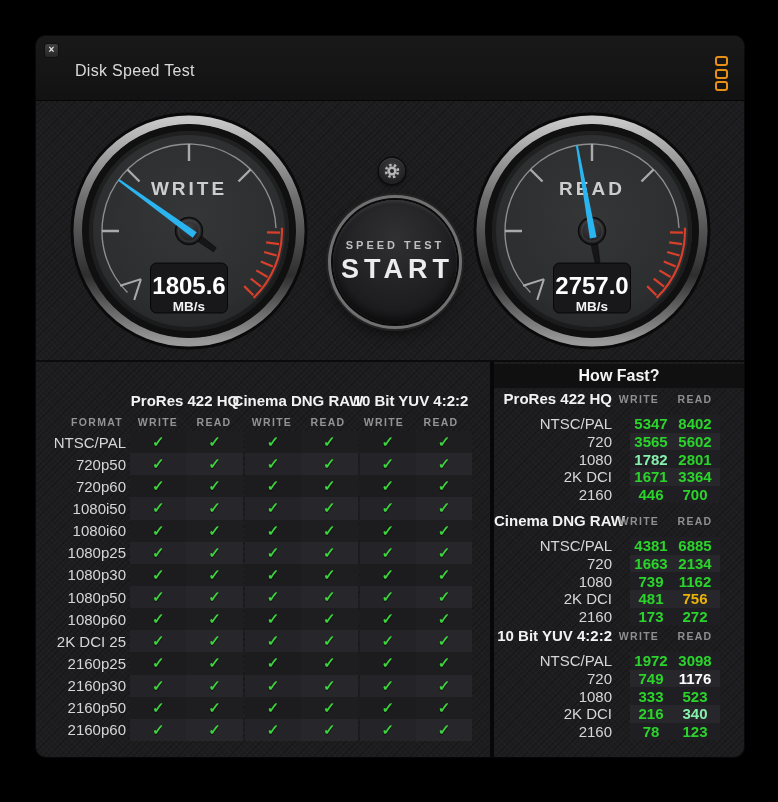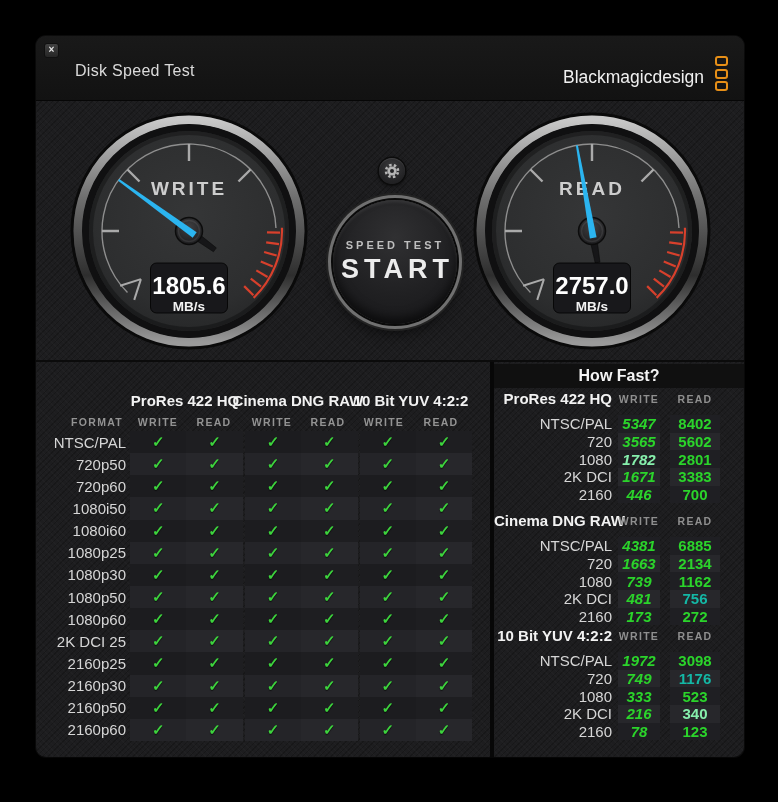--- a/index.html
+++ b/index.html
@@ -92,34 +92,33 @@
   .hf-colhead{position:absolute;top:3px;text-align:center;
     color:#8f8f8f;font-weight:bold;font-size:10.5px;letter-spacing:1.3px;}
   .hf-colhead.w{left:124px;width:42px;}
   .hf-colhead.r{left:176px;width:50px;}
   .hf-rows{position:absolute;left:0;right:0;top:25px;}
   .hf-row{height:17.7px;position:relative;}
   .hf-label{position:absolute;left:0;top:0;bottom:0;width:118px;text-align:right;
     color:#d6d6d6;font-size:15px;display:flex;align-items:center;justify-content:flex-end;}
   .hf-cell{position:absolute;top:0;bottom:0;display:flex;align-items:center;justify-content:center;
     font-size:15px;font-weight:bold;}
-  .hf-cell.w{left:124px;width:42px;font-style:italic;}
+  .hf-cell.w{left:136px;width:42px;}
   .hf-cell.r{left:176px;width:50px;}
 </style>
 </head>
 <body>
 
 <div class="window">
 
   <div class="titlebar">
     <div class="close-btn">
       <span>×</span>
     </div>
     <div class="title">Disk Speed Test</div>
-    <div class="brand">Blackmagicdesign</div>
     <div class="brand-squares">
       <div class="sq"></div>
       <div class="sq"></div>
       <div class="sq"></div>
     </div>
   </div>
 
   <svg id="gauge-write" class="gauge-svg" viewBox="0 0 240 240">
       <defs>
     <linearGradient id="rim-w" x1="0" y1="0" x2="0" y2="1">
@@ -570,21 +569,21 @@
               <div class="hf-cell r" style="background:#27272b;color:#2bd42b">5602</div>
             </div>
               <div class="hf-row">
               <div class="hf-label">1080</div>
               <div class="hf-cell w" style="background:#1f1f23;color:#86efac">1782</div>
               <div class="hf-cell r" style="background:#1f1f23;color:#2bd42b">2801</div>
             </div>
               <div class="hf-row">
               <div class="hf-label">2K DCI</div>
               <div class="hf-cell w" style="background:#27272b;color:#2bd42b">1671</div>
-              <div class="hf-cell r" style="background:#27272b;color:#2bd42b">3383</div>
+              <div class="hf-cell r" style="background:#27272b;color:#2bd42b">3364</div>
             </div>
               <div class="hf-row">
               <div class="hf-label">2160</div>
               <div class="hf-cell w" style="background:#1f1f23;color:#2bd42b">446</div>
               <div class="hf-cell r" style="background:#1f1f23;color:#2bd42b">700</div>
             </div>
             </div>
           </div>
           <div class="hf-section" style="top:150px">
             <div class="hf-name">Cinema DNG RAW</div>
@@ -602,21 +601,21 @@
               <div class="hf-cell r" style="background:#27272b;color:#2bd42b">2134</div>
             </div>
               <div class="hf-row">
               <div class="hf-label">1080</div>
               <div class="hf-cell w" style="background:#1f1f23;color:#2bd42b">739</div>
               <div class="hf-cell r" style="background:#1f1f23;color:#2bd42b">1162</div>
             </div>
               <div class="hf-row">
               <div class="hf-label">2K DCI</div>
               <div class="hf-cell w" style="background:#27272b;color:#2bd42b">481</div>
-              <div class="hf-cell r" style="background:#27272b;color:#14b8a6">756</div>
+              <div class="hf-cell r" style="background:#27272b;color:#eab308">756</div>
             </div>
               <div class="hf-row">
               <div class="hf-label">2160</div>
               <div class="hf-cell w" style="background:#1f1f23;color:#2bd42b">173</div>
               <div class="hf-cell r" style="background:#1f1f23;color:#2bd42b">272</div>
             </div>
             </div>
           </div>
           <div class="hf-section" style="top:265px">
             <div class="hf-name">10 Bit YUV 4:2:2</div>
@@ -624,21 +623,21 @@
             <div class="hf-colhead r">READ</div>
             <div class="hf-rows">
               <div class="hf-row">
               <div class="hf-label">NTSC/PAL</div>
               <div class="hf-cell w" style="background:#1f1f23;color:#2bd42b">1972</div>
               <div class="hf-cell r" style="background:#1f1f23;color:#2bd42b">3098</div>
             </div>
               <div class="hf-row">
               <div class="hf-label">720</div>
               <div class="hf-cell w" style="background:#27272b;color:#2bd42b">749</div>
-              <div class="hf-cell r" style="background:#27272b;color:#14b8a6">1176</div>
+              <div class="hf-cell r" style="background:#27272b;color:#ffffff">1176</div>
             </div>
               <div class="hf-row">
               <div class="hf-label">1080</div>
               <div class="hf-cell w" style="background:#1f1f23;color:#2bd42b">333</div>
               <div class="hf-cell r" style="background:#1f1f23;color:#2bd42b">523</div>
             </div>
               <div class="hf-row">
               <div class="hf-label">2K DCI</div>
               <div class="hf-cell w" style="background:#27272b;color:#2bd42b">216</div>
               <div class="hf-cell r" style="background:#27272b;color:#86efac">340</div>

